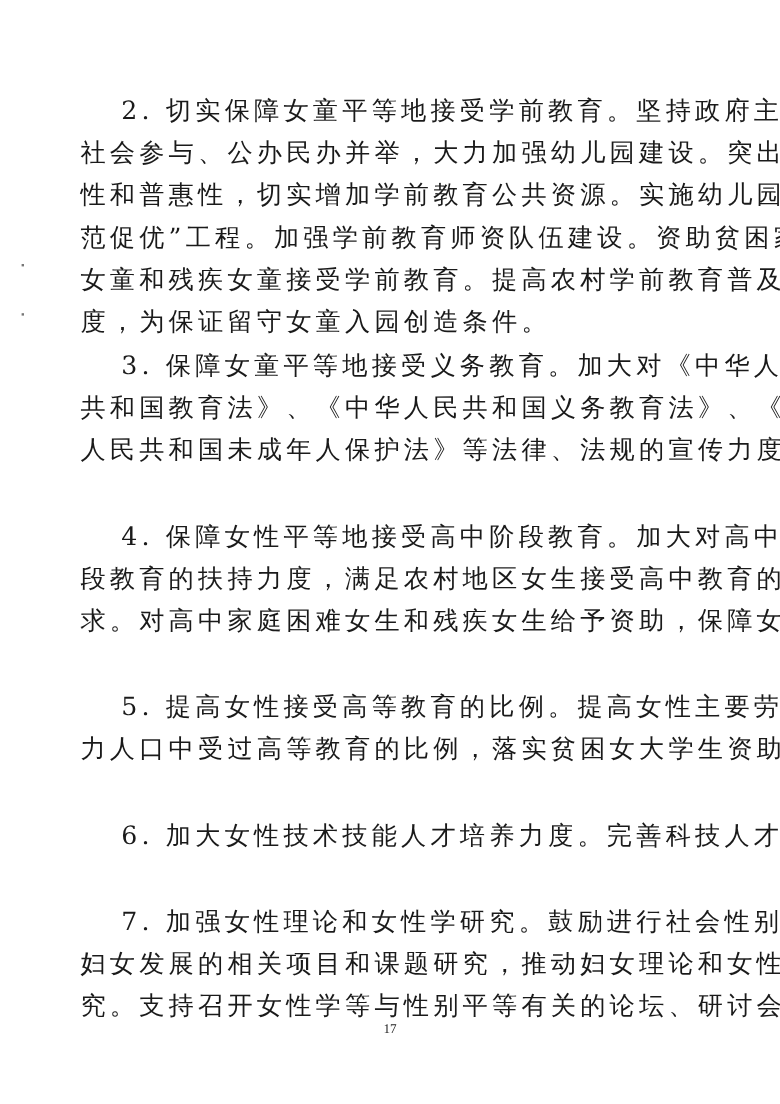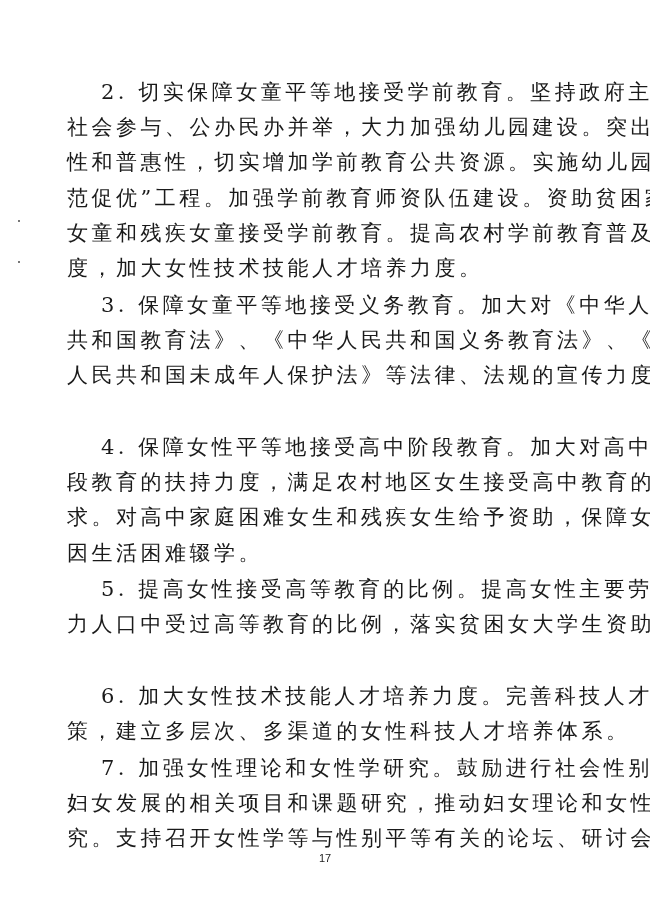--- a/index.html
+++ b/index.html
@@ -9,62 +9,60 @@
     position: absolute; left: 67px; width: 492px;
     font-family: "DejaVu Serif", "Liberation Serif", serif;
     font-size: 21px; line-height: 35.2px; color: #1a1a1a;
     text-align: justify; text-align-last: left;
     letter-spacing: 3.5px; word-break: break-all;
   }
   .line { display: block; white-space: nowrap; height: 35.2px; }
   .line.indent { padding-left: 34px; }
   .page-num {
     position: absolute; left: 310px; top: 852px; width: 30px; text-align: center;
-    font-family: Liberation Sans, sans-serif; font-size: 11px; color: #222;
+    font-family: Liberation Serif, serif; font-size: 11px; color: #222;
   }
   .mark { position: absolute; width: 2px; height: 2px; background: #777; }
 </style>
 </head>
 <body>
 
 <div class="page">
 
   <div class="mark" style="left:18px;top:220px;"></div>
   <div class="mark" style="left:18px;top:261px;"></div>
 
   <div class="para" style="top:75px;">
     <span class="line indent">2. 切实保障女童平等地接受学前教育。坚持政府主导、</span>
     <span class="line">社会参与、公办民办并举，大力加强幼儿园建设。突出公益</span>
     <span class="line">性和普惠性，切实增加学前教育公共资源。实施幼儿园“规</span>
     <span class="line">范促优”工程。加强学前教育师资队伍建设。资助贫困家庭</span>
     <span class="line">女童和残疾女童接受学前教育。提高农村学前教育普及程</span>
-    <span class="line">度，加大女性技术技能人才培养力度。</span>
+    <span class="line">度，为保证留守女童入园创造条件。</span>
   </div>
 
   <div class="para" style="top:288px;">
     <span class="line indent">3. 保障女童平等地接受义务教育。加大对《中华人民</span>
     <span class="line">共和国教育法》、《中华人民共和国义务教育法》、《中华</span>
     <span class="line">人民共和国未成年人保护法》等法律、法规的宣传力度，提</span>
   </div>
 
   <div class="para" style="top:430px;">
     <span class="line indent">4. 保障女性平等地接受高中阶段教育。加大对高中阶</span>
     <span class="line">段教育的扶持力度，满足农村地区女生接受高中教育的需</span>
     <span class="line">求。对高中家庭困难女生和残疾女生给予资助，保障女生不</span>
-    <span class="line">因生活困难辍学。</span>
   </div>
 
   <div class="para" style="top:572px;">
     <span class="line indent">5. 提高女性接受高等教育的比例。提高女性主要劳动</span>
     <span class="line">力人口中受过高等教育的比例，落实贫困女大学生资助政</span>
   </div>
 
   <div class="para" style="top:679px;">
     <span class="line indent">6. 加大女性技术技能人才培养力度。完善科技人才政</span>
-    <span class="line">策，建立多层次、多渠道的女性科技人才培养体系。</span>
   </div>
 
   <div class="para" style="top:751px;">
     <span class="line indent">7. 加强女性理论和女性学研究。鼓励进行社会性别和</span>
     <span class="line">妇女发展的相关项目和课题研究，推动妇女理论和女性学研</span>
     <span class="line">究。支持召开女性学等与性别平等有关的论坛、研讨会。</span>
   </div>
 
   <div class="page-num">17</div>
 </div>

